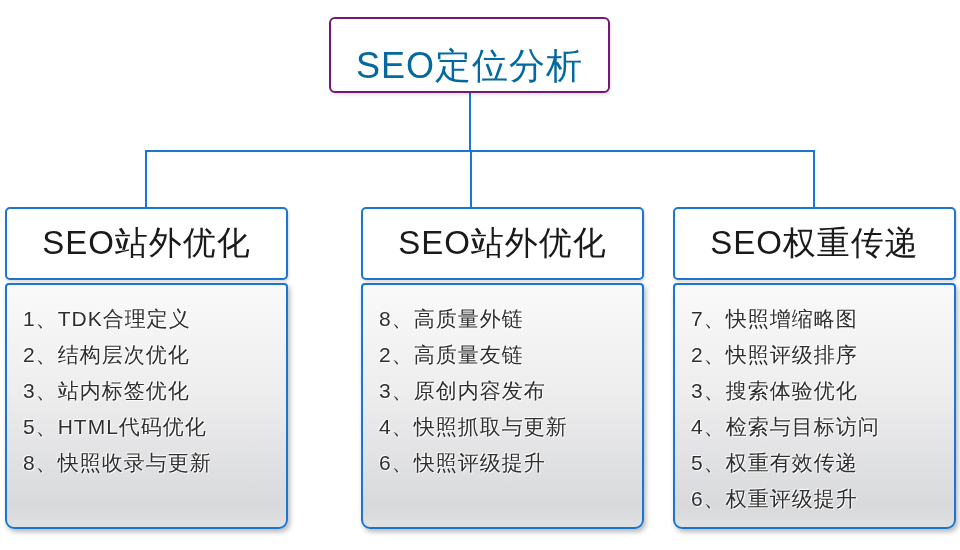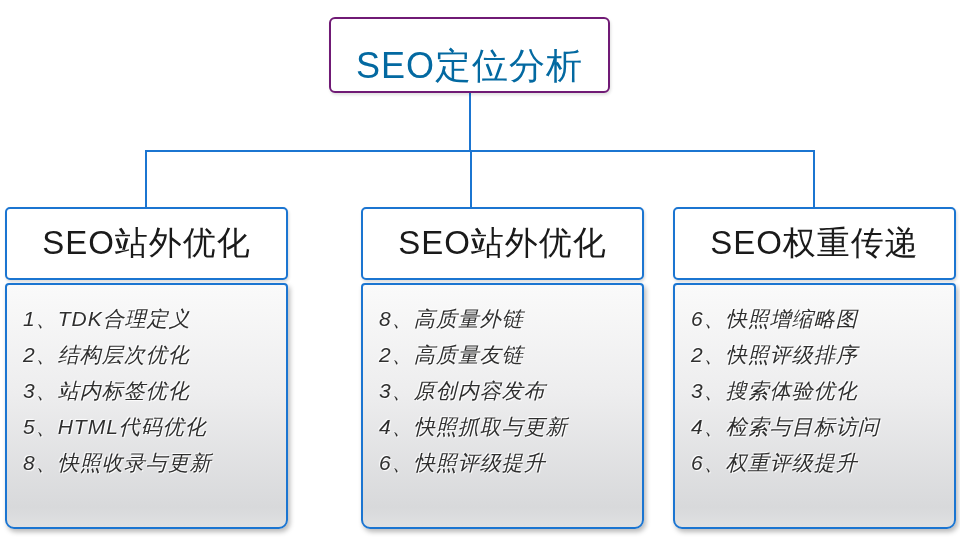--- a/index.html
+++ b/index.html
@@ -67,21 +67,21 @@
     height: 246px;
     box-sizing: border-box;
     background: linear-gradient(180deg, #fafafa 0%, #ededee 45%, #d8d9db 92%, #e0e1e2 100%);
     border: 2px solid #1b75d1;
     border-radius: 4px 4px 9px 9px;
     box-shadow: 2px 3px 5px rgba(0,0,0,0.28);
     padding: 16px 10px 0 16px;
   }
   .branch-body ul {
     list-style: none;
-    margin: 0; padding: 0; font-style: italic;
+    margin: 0; padding: 0;
   }
   .branch-body li {
     font-size: 21px;
     line-height: 36px;
     color: #2f2f2f;
     letter-spacing: 1px;
     white-space: nowrap;
     text-shadow: 1px 1px 1px #ffffff, -1px -1px 1px #ffffff;
   }
 </style>
@@ -129,22 +129,23 @@
       </ul>
     </div>
   </div>
 
   <div class="branch b2">
     <div class="branch-header">
       <span>SEO权重传递</span>
     </div>
     <div class="branch-body">
       <ul>
-        <li>6、快照增缩略图</li>
+        <li>7、快照增缩略图</li>
         <li>2、快照评级排序</li>
         <li>3、搜索体验优化</li>
         <li>4、检索与目标访问</li>
+        <li>5、权重有效传递</li>
         <li>6、权重评级提升</li>
       </ul>
     </div>
   </div>
 
 </div>
 
 </body></html>

